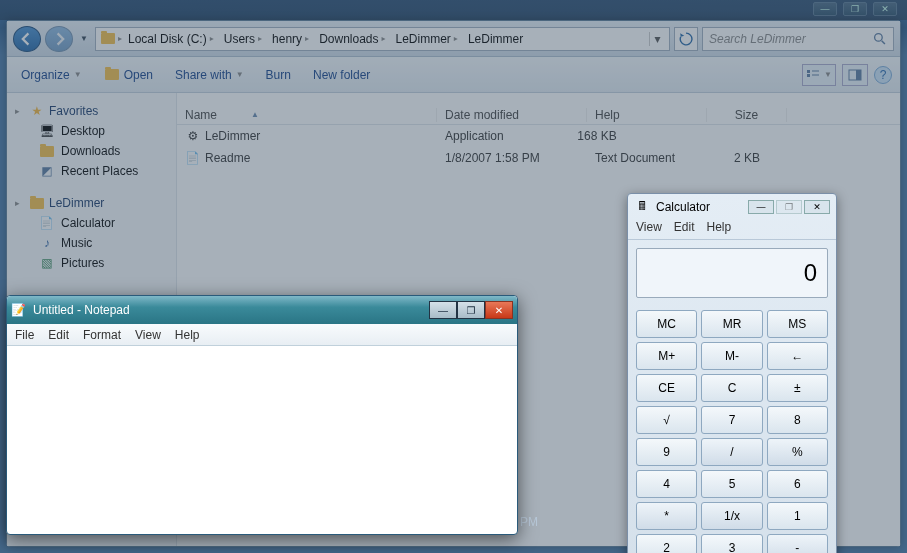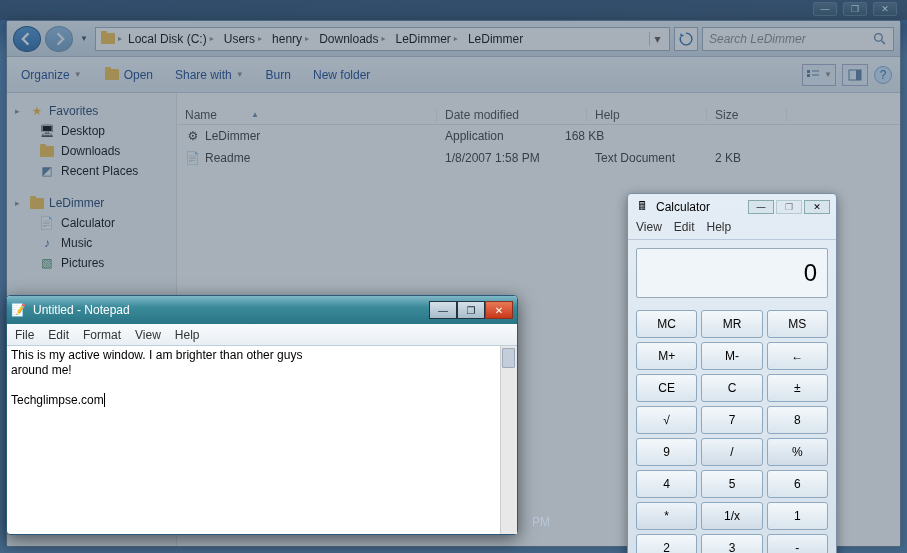--- a/index.html
+++ b/index.html
@@ -76,26 +76,26 @@
 
 .caret { border-right: 1px solid #000; animation: none; }
 
 .ico { display:inline-flex; width:16px; height:16px; align-items:center; justify-content:center; font-size:12px; }
 .star { color:#f6b73c; }
 .fold { width:14px; height:11px; background:#f6c048; border-radius:1px; position:relative; display:inline-block; }
 .fold:before { content:""; position:absolute; top:-2px; left:0; width:6px; height:2px; background:#f6c048; border-radius:1px 1px 0 0; }
 .triangle { font-size:9px; color:#888; width:10px; display:inline-block; }
 
 
-.col.size .inner { display:block; text-align:left; }
+.col.size .inner { display:block; text-align:center; }
 
 
 .sortarrow { color:#6a8ab0; font-size:8px; margin-left:30px; }
 
-.partial-text { position:absolute; left:532px; top:515px; color:#b8c8d8; font-size:12px; }
+.partial-text { position:absolute; left:520px; top:515px; color:#b8c8d8; font-size:12px; }
 </style>
 </head>
 <body>
 
 <div class="taskbar-top">
   <div class="winctl">—</div>
   <div class="winctl">❐</div>
   <div class="winctl">✕</div>
 </div>
 
@@ -349,19 +349,13 @@
       <div class="cbtn close">✕</div>
     </div>
   </div>
   <div class="np-menu">
     <span>File</span>
     <span>Edit</span>
     <span>Format</span>
     <span>View</span>
     <span>Help</span>
   </div>
-  <div class="np-text"><span>This is my active window. I am brighter than other guys
-around me!
-
-Techglimpse.com</span><span class="caret"></span>
-    <div class="scroll"><div class="thumb"></div></div>
-  </div>
 </div>
 
 </body></html>

